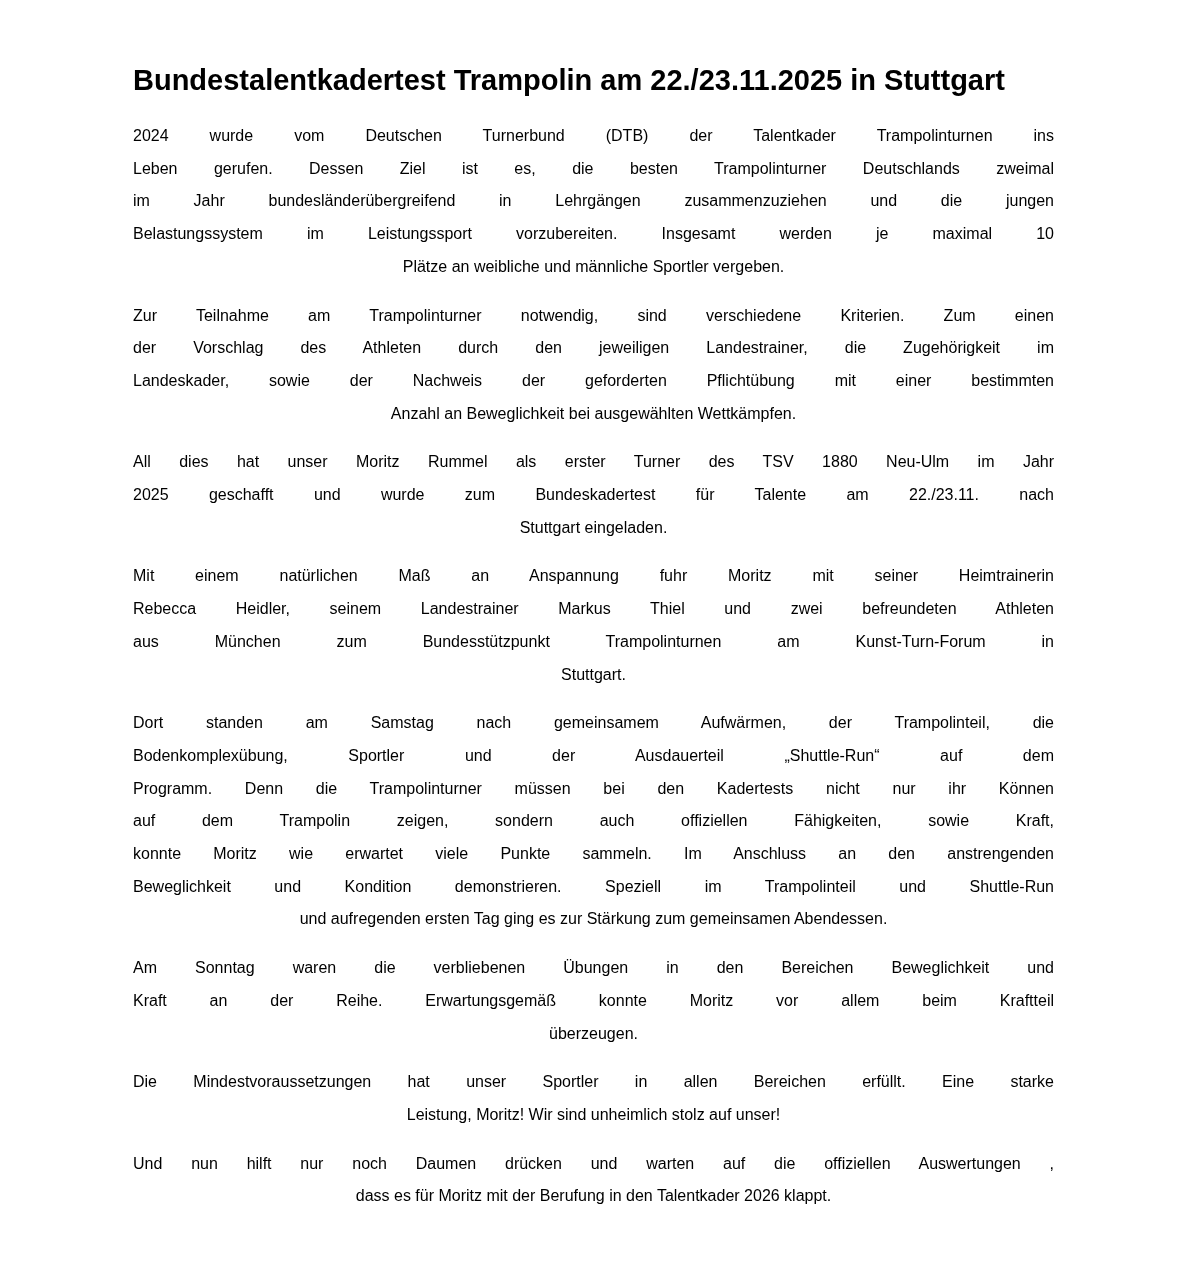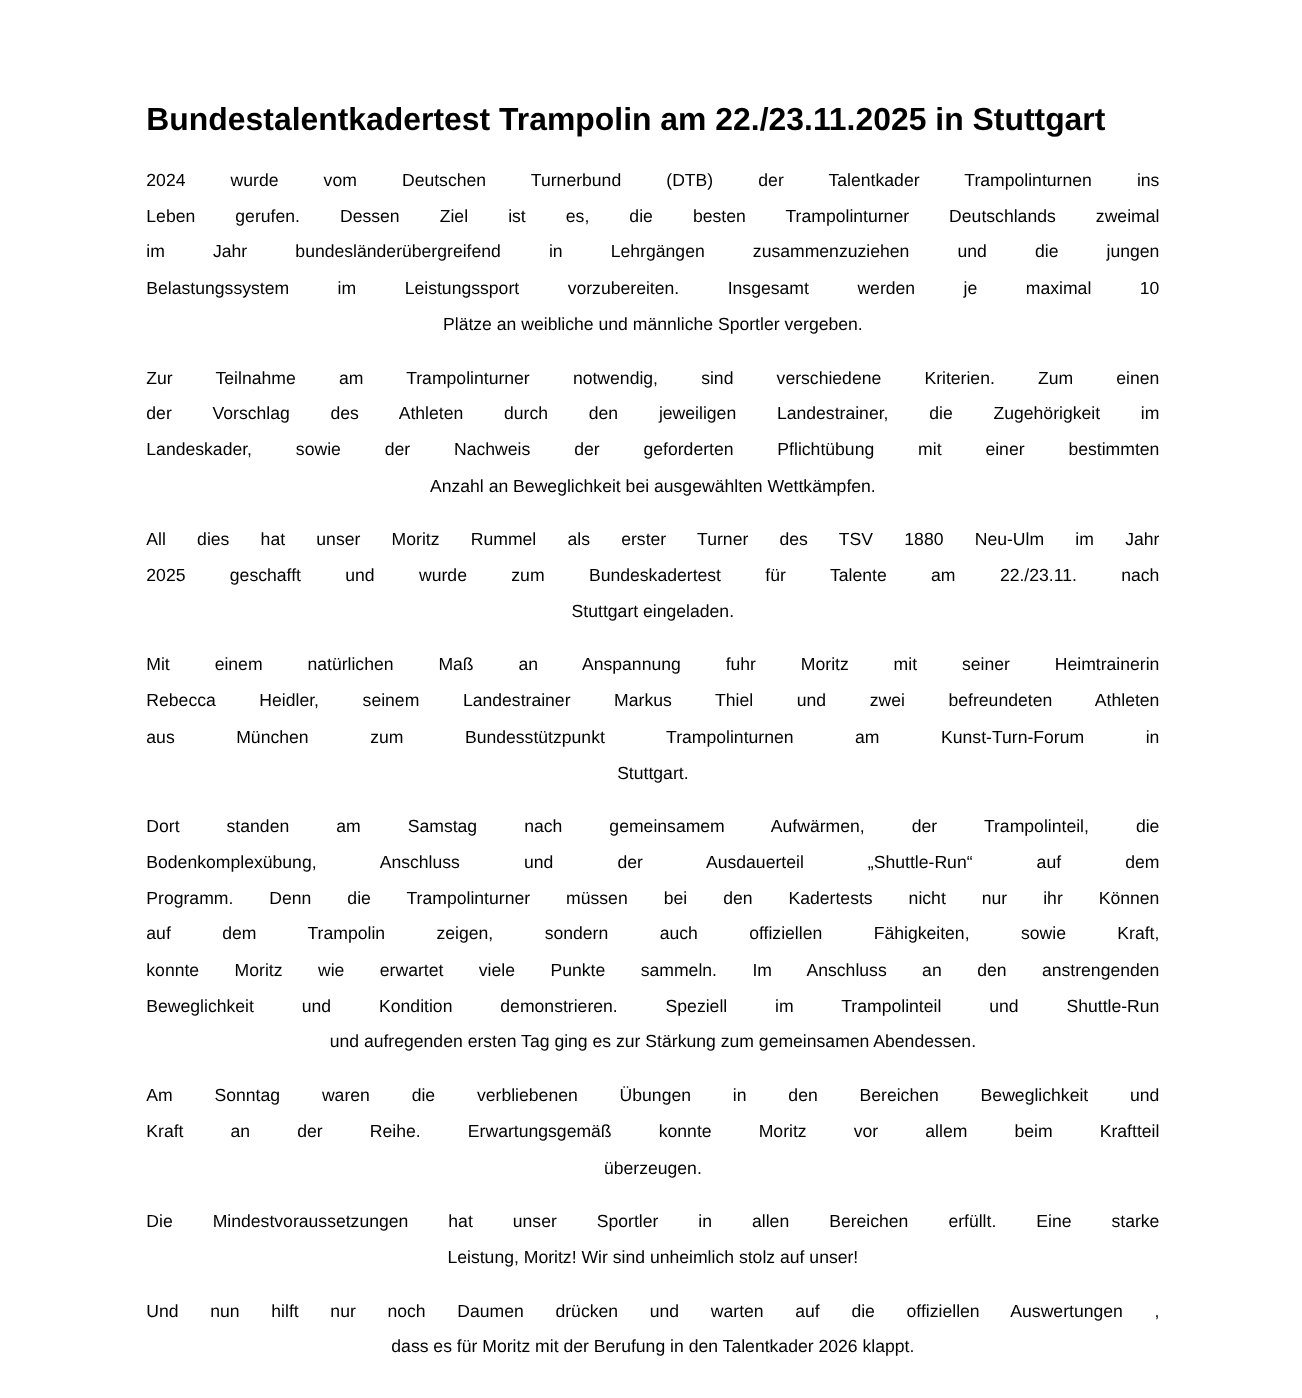--- a/index.html
+++ b/index.html
@@ -10,21 +10,21 @@
     width: 1184px;
     height: 1271px;
     background: var(--bg);
     color: var(--fg);
     font-family: "Liberation Sans", sans-serif;
     overflow: hidden;
   }
   .content {
     position: absolute;
     left: 133px;
-    top: 93px;
+    top: 64px;
     width: 921px;
   }
   .title {
     font-size: 29px;
     line-height: 33px;
     font-weight: 700;
     margin: 0 0 23px 0;
     white-space: nowrap;
   }
   .para {
@@ -68,21 +68,21 @@
           <div class="line">Stuttgart eingeladen.</div>
         </div>
         <div class="para">
           <div class="line just">Mit einem natürlichen Maß an Anspannung fuhr Moritz mit seiner Heimtrainerin</div>
           <div class="line just">Rebecca Heidler, seinem Landestrainer Markus Thiel und zwei befreundeten Athleten</div>
           <div class="line just">aus München zum Bundesstützpunkt Trampolinturnen am Kunst-Turn-Forum in</div>
           <div class="line">Stuttgart.</div>
         </div>
         <div class="para">
           <div class="line just">Dort standen am Samstag nach gemeinsamem Aufwärmen, der Trampolinteil, die</div>
-          <div class="line just">Bodenkomplexübung, Anschluss und der Ausdauerteil „Shuttle-Run“ auf dem</div>
+          <div class="line just">Bodenkomplexübung, Sportler und der Ausdauerteil „Shuttle-Run“ auf dem</div>
           <div class="line just">Programm. Denn die Trampolinturner müssen bei den Kadertests nicht nur ihr Können</div>
           <div class="line just">auf dem Trampolin zeigen, sondern auch offiziellen Fähigkeiten, sowie Kraft,</div>
           <div class="line just">konnte Moritz wie erwartet viele Punkte sammeln. Im Anschluss an den anstrengenden</div>
           <div class="line just">Beweglichkeit und Kondition demonstrieren. Speziell im Trampolinteil und Shuttle-Run</div>
           <div class="line">und aufregenden ersten Tag ging es zur Stärkung zum gemeinsamen Abendessen.</div>
         </div>
         <div class="para">
           <div class="line just">Am Sonntag waren die verbliebenen Übungen in den Bereichen Beweglichkeit und</div>
           <div class="line just">Kraft an der Reihe. Erwartungsgemäß konnte Moritz vor allem beim Kraftteil</div>
           <div class="line">überzeugen.</div>

